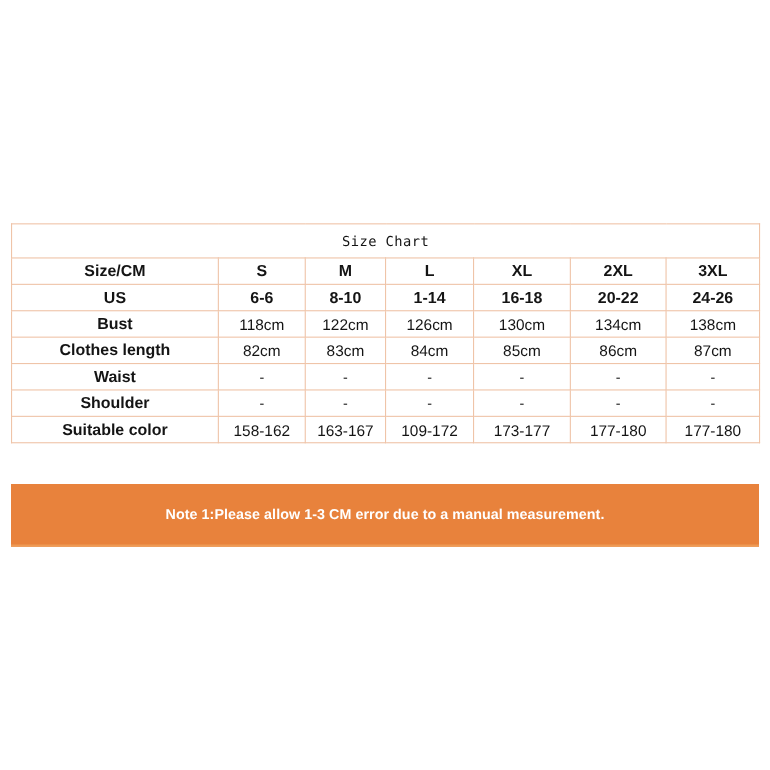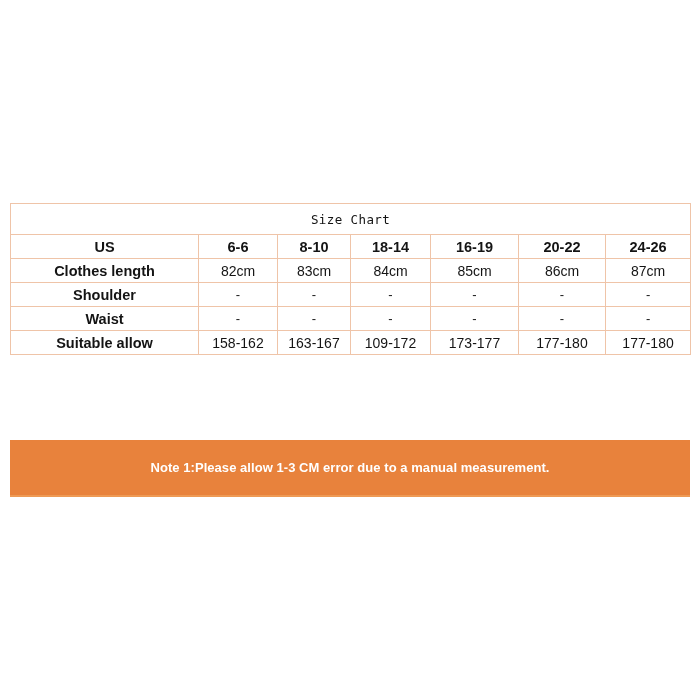--- a/index.html
+++ b/index.html
@@ -113,66 +113,84 @@
         <col style="width:80px">
         <col style="width:88px">
         <col style="width:87px">
         <col style="width:85px">
       </colgroup>
       <tbody>
         <tr class="title-row">
           <td colspan="7" class="chart-title">Size Chart</td>
         </tr>
 
+        <tr class="data-row head-row">
+          <td class="row-label">Size/CM</td>
+          <td class="cell">S</td>
+          <td class="cell">M</td>
+          <td class="cell">L</td>
+          <td class="cell">XL</td>
+          <td class="cell">2XL</td>
+          <td class="cell">3XL</td>
+        </tr>
 
         <tr class="data-row us-row">
           <td class="row-label">US</td>
           <td class="cell">6-6</td>
           <td class="cell">8-10</td>
-          <td class="cell">18-14</td>
-          <td class="cell">16-19</td>
+          <td class="cell">1-14</td>
+          <td class="cell">16-18</td>
           <td class="cell">20-22</td>
           <td class="cell">24-26</td>
         </tr>
 
+        <tr class="data-row">
+          <td class="row-label">Bust</td>
+          <td class="cell">118cm</td>
+          <td class="cell">122cm</td>
+          <td class="cell">126cm</td>
+          <td class="cell">130cm</td>
+          <td class="cell">134cm</td>
+          <td class="cell">138cm</td>
+        </tr>
 
         <tr class="data-row">
           <td class="row-label">Clothes length</td>
           <td class="cell">82cm</td>
           <td class="cell">83cm</td>
           <td class="cell">84cm</td>
           <td class="cell">85cm</td>
           <td class="cell">86cm</td>
           <td class="cell">87cm</td>
         </tr>
 
         <tr class="data-row">
+          <td class="row-label">Waist</td>
+          <td class="cell dash">-</td>
+          <td class="cell dash">-</td>
+          <td class="cell dash">-</td>
+          <td class="cell dash">-</td>
+          <td class="cell dash">-</td>
+          <td class="cell dash">-</td>
+        </tr>
+
+        <tr class="data-row">
           <td class="row-label">Shoulder</td>
           <td class="cell dash">-</td>
           <td class="cell dash">-</td>
           <td class="cell dash">-</td>
           <td class="cell dash">-</td>
           <td class="cell dash">-</td>
           <td class="cell dash">-</td>
         </tr>
 
-        <tr class="data-row">
-          <td class="row-label">Waist</td>
-          <td class="cell dash">-</td>
-          <td class="cell dash">-</td>
-          <td class="cell dash">-</td>
-          <td class="cell dash">-</td>
-          <td class="cell dash">-</td>
-          <td class="cell dash">-</td>
-        </tr>
-
-
-
-        <tr class="data-row">
-          <td class="row-label">Suitable allow</td>
+
+
+        <tr class="data-row">
+          <td class="row-label">Suitable color</td>
           <td class="cell">158-162</td>
           <td class="cell">163-167</td>
           <td class="cell">109-172</td>
           <td class="cell">173-177</td>
           <td class="cell">177-180</td>
           <td class="cell">177-180</td>
         </tr>
       </tbody>
     </table>
   </div>

